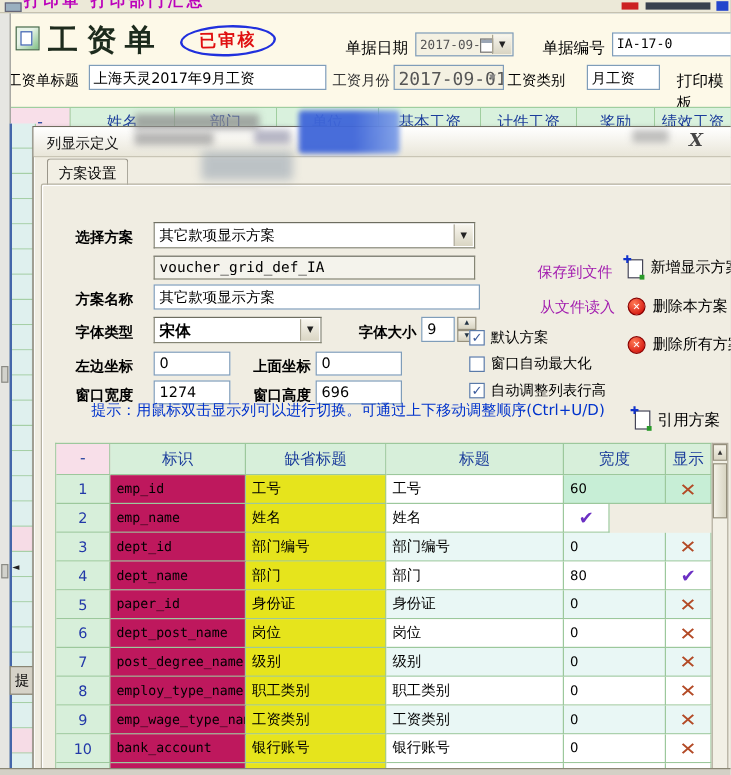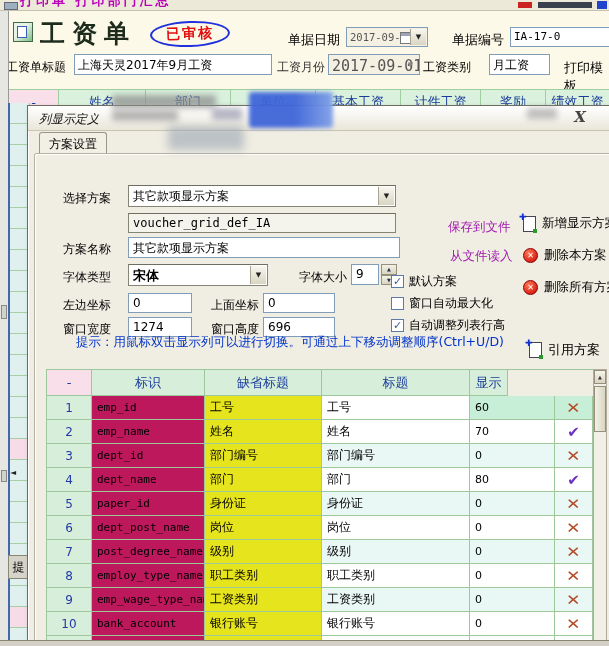--- a/index.html
+++ b/index.html
@@ -38,28 +38,28 @@
   .lrow{height:21px;box-sizing:border-box;border-bottom:1px solid #a6cfa6;border-right:1px solid #a6cfa6;background:#dff0ee;}
   .lrow.pink{background:#f6dce6;}
   #peekbox{left:8px;top:555px;width:19px;height:22px;background:#d6d3c8;border:1px solid #8a8674;font-size:12px;
            display:flex;align-items:center;justify-content:center;z-index:3;}
   #leftarrow{left:10px;top:468px;font-size:8px;color:#222;z-index:3;}
   
   #dialog{left:27px;top:105px;width:600px;height:560px;background:#f0ede2;border:1px solid #6f6c5f;
           box-shadow:inset 1px 1px 0 #fff, inset -1px -1px 0 #c8c4b4, 2px 2px 4px rgba(0,0,0,.25);z-index:10;}
   #dlg-titlebar{position:absolute;left:0;top:0;width:100%;height:24px;background:linear-gradient(#ffffff,#e9e6d9);
                 border-bottom:1px solid #c9c5b5;}
-  #dlg-title{position:absolute;left:11px;top:5px;font-size:12px;color:#111;font-style:italic;}
+  #dlg-title{position:absolute;left:11px;top:5px;font-size:12px;color:#111;}
   #dlg-close{position:absolute;left:543px;top:2px;width:18px;height:18px;display:flex;align-items:center;justify-content:center;
              font-family:"DejaVu Serif",serif;font-style:italic;font-weight:bold;font-size:15px;color:#444;cursor:default;}
   #dlg-tab{position:absolute;left:11px;top:26px;width:66px;height:22px;background:#f2efe4;border:1px solid #9a968a;border-bottom:none;
            border-radius:3px 3px 0 0;display:flex;align-items:center;justify-content:center;font-size:12px;}
   #dlg-panel{position:absolute;left:6px;top:47px;width:590px;height:520px;border:1px solid #b5b1a2;border-radius:2px;
              box-shadow:inset 1px 1px 0 #fff;}
-  .dlbl{position:absolute;font-size:12px;color:#000;white-space:nowrap;}
+  .dlbl{position:absolute;font-size:12px;color:#000;white-space:nowrap;font-weight:bold;}
   .dfield{position:absolute;box-sizing:border-box;background:#fff;border:1px solid #858575;border-top-color:#6d6d60;
           font-size:12px;padding:2px 4px;white-space:nowrap;overflow:hidden;}
   .dfield.gray{background:#f4f3ec;}
   .spinner{position:absolute;width:16px;height:21px;display:flex;flex-direction:column;}
   .spinner div{flex:1;background:linear-gradient(#f4f2e8,#d8d4c2);border:1px solid #958f7c;font-size:5px;color:#234;
                display:flex;align-items:center;justify-content:center;}
   .cbrow{position:absolute;display:flex;align-items:center;gap:5px;font-size:12px;}
   .cbbox{width:13px;height:13px;box-sizing:border-box;background:#fff;border:1px solid #5a7aa8;
          display:flex;align-items:center;justify-content:center;font-size:11px;font-weight:bold;color:#3a5a9c;line-height:1;}
   .tip{position:absolute;font-size:12.5px;color:#0033cc;white-space:nowrap;}
@@ -267,39 +267,39 @@
       <span class="page-icon"></span>
       <span>引用方案</span>
     </div>
 
     <div id="dtable">
       <div class="drow" id="dthead">
           <div class="hc w0 first">-</div>
           <div class="hc w1">标识</div>
           <div class="hc w2">缺省标题</div>
           <div class="hc w3">标题</div>
+          <div class="hc w4">宽度</div>
           <div class="hc w5">显示</div>
         </div>
       <div id="dtbody">
           <div class="drow sel">
             <div class="c num w0">1</div>
             <div class="c id w1">emp_id</div>
             <div class="c def w2">工号</div>
             <div class="c ttl w3">工号</div>
             <div class="c wid w4">60</div>
             <div class="c shw w5">
               <span class="mark-x">✕</span>
             </div>
           </div>
           <div class="drow">
             <div class="c num w0">2</div>
             <div class="c id w1">emp_name</div>
             <div class="c def w2">姓名</div>
             <div class="c ttl w3">姓名</div>
-            <div class="c wid w4">70</div>
             <div class="c shw w5">
               <span class="mark-check">✔</span>
             </div>
           </div>
           <div class="drow tint">
             <div class="c num w0">3</div>
             <div class="c id w1">dept_id</div>
             <div class="c def w2">部门编号</div>
             <div class="c ttl w3">部门编号</div>
             <div class="c wid w4">0</div>

